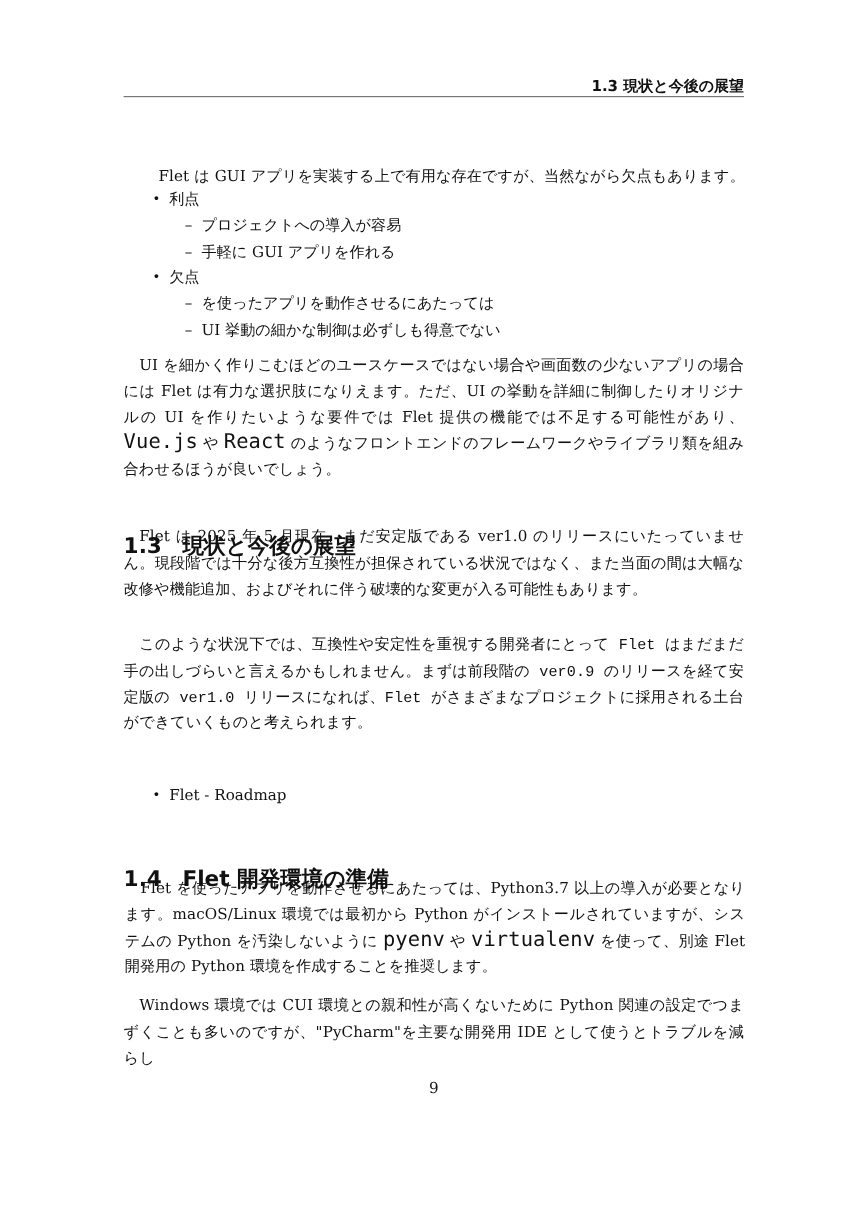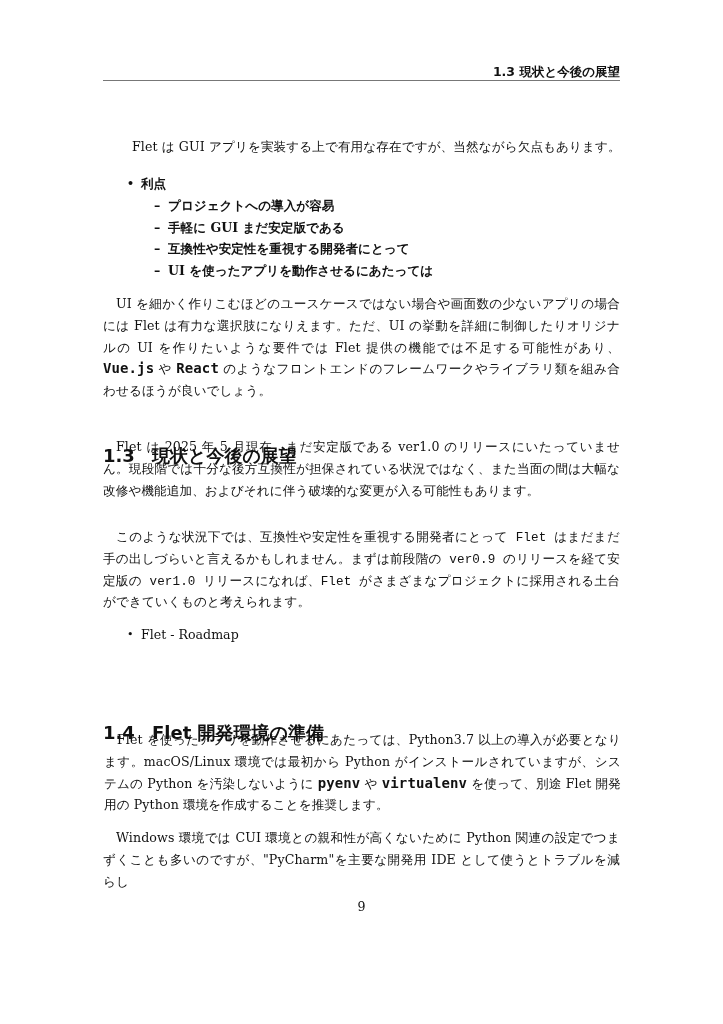--- a/index.html
+++ b/index.html
@@ -7,21 +7,21 @@
          font-family: "DejaVu Serif", "Liberation Serif", serif; color: #111; }
   .page { position: absolute; left: 0; top: 0; width: 723px; height: 1024px; }
   .running-header { position: absolute; left: 103px; top: 64px; width: 517px; height: 16px;
          text-align: right; font-family: "DejaVu Sans", "Liberation Sans", sans-serif;
          font-weight: bold; font-size: 12.5px; line-height: 16px; color: #111; }
   .header-rule { position: absolute; left: 103px; top: 80px; width: 517px; height: 0;
          border-top: 1px solid #777; }
   .body-text { position: absolute; left: 103px; width: 517px; font-size: 12.6px;
          line-height: 21.8px; text-align: justify; letter-spacing: 0.1px; }
   .indent { text-indent: 13px; }
-  .mono { font-family: "DejaVu Sans Mono", "Liberation Mono", monospace; font-weight: bold; font-size: 14px; }
+  .mono { font-family: "DejaVu Sans Mono", "Liberation Mono", monospace; font-weight: normal; font-size: 17px; }
   .list { position: absolute; left: 103px; width: 517px; font-size: 12.6px; line-height: 21.8px; }
   .li1 { position: relative; padding-left: 38px; }
   .li1::before { content: "•"; position: absolute; left: 24px; top: 0; font-size: 11px; }
   .li2 { position: relative; padding-left: 65px; }
   .li2::before { content: "–"; position: absolute; left: 51px; top: 0; }
   .section-title { position: absolute; left: 103px; font-family: "DejaVu Sans", "Liberation Sans", sans-serif;
          font-weight: bold; font-size: 18px; line-height: 24px; color: #111; }
   .section-title .num { display: inline-block; width: 49px; margin-top: 15px; }
   .page-number { position: absolute; left: 0; width: 723px; top: 898px; text-align: center;
          font-size: 12.6px; line-height: 18px; }
@@ -29,36 +29,37 @@
 </head>
 <body>
 
 <div class="page">
 
   <div class="running-header">1.3 現状と今後の展望</div>
   <div class="header-rule"></div>
 
   <p class="body-text indent" style="top:120px; margin:16px;">Flet は GUI アプリを実装する上で有用な存在ですが、当然ながら欠点もあります。</p>
 
-  <div class="list" style="top:173px;font-weight:bold;">
+  <div class="list" style="top:155px;">
     <div class="li1"><span>利点</span></div>
     <div class="li2"><span>プロジェクトへの導入が容易</span></div>
-    <div class="li2"><span>手軽に GUI まだ安定版である</span></div>
-    <div class="li2"><span>互換性や安定性を重視する開発者にとって</span></div>
-    <div class="li2"><span>UI を使ったアプリを動作させるにあたっては</span></div>
+    <div class="li2"><span>手軽に GUI アプリを作れる</span></div>
+    <div class="li1"><span>欠点</span></div>
+    <div class="li2"><span>を使ったアプリを動作させるにあたっては</span></div>
+    <div class="li2"><span>UI 挙動の細かな制御は必ずしも得意でない</span></div>
   </div>
 
   <p class="body-text indent" style="top:293px; margin:0;"><span>UI を細かく作りこむほどのユースケースではない場合や画面数の少ないアプリの場合には Flet は有力な選択肢になりえます。ただ、UI の挙動を詳細に制御したりオリジナルの UI を作りたいような要件では Flet 提供の機能では不足する可能性があり、</span><span class="mono">Vue.js</span><span> や </span><span class="mono">React</span><span> のようなフロントエンドのフレームワークやライブラリ類を組み合わせるほうが良いでしょう。</span></p>
 
   <div class="section-title" style="top:429px;"><span class="num">1.3</span><span>現状と今後の展望</span></div>
 
   <p class="body-text indent" style="top:436px; margin:0;">Flet は 2025 年 5 月現在、まだ安定版である ver1.0 のリリースにいたっていません。現段階では十分な後方互換性が担保されている状況ではなく、また当面の間は大幅な改修や機能追加、およびそれに伴う破壊的な変更が入る可能性もあります。</p>
   <p class="body-text indent" style="top:528px; margin:0;font-family:Liberation Mono, monospace;">このような状況下では、互換性や安定性を重視する開発者にとって Flet はまだまだ手の出しづらいと言えるかもしれません。まずは前段階の ver0.9 のリリースを経て安定版の ver1.0 リリースになれば、Flet がさまざまなプロジェクトに採用される土台ができていくものと考えられます。</p>
 
-  <div class="list" style="top:624px;">
+  <div class="list" style="top:652px;">
     <div class="li1"><span>Flet - Roadmap</span></div>
   </div>
 
   <div class="section-title" style="top:706px;"><span class="num">1.4</span><span>Flet 開発環境の準備</span></div>
 
   <p class="body-text indent" style="top:728px; margin:1px;"><span>Flet を使ったアプリを動作させるにあたっては、Python3.7 以上の導入が必要となります。macOS/Linux 環境では最初から Python がインストールされていますが、システムの Python を汚染しないように </span><span class="mono">pyenv</span><span> や </span><span class="mono">virtualenv</span><span> を使って、別途 Flet 開発用の Python 環境を作成することを推奨します。</span></p>
 
   <p class="body-text indent" style="top:827px; margin:0;">Windows 環境では CUI 環境との親和性が高くないために Python 関連の設定でつまずくことも多いのですが、"PyCharm"を主要な開発用 IDE として使うとトラブルを減らし</p>
 
   <div class="page-number">9</div>

